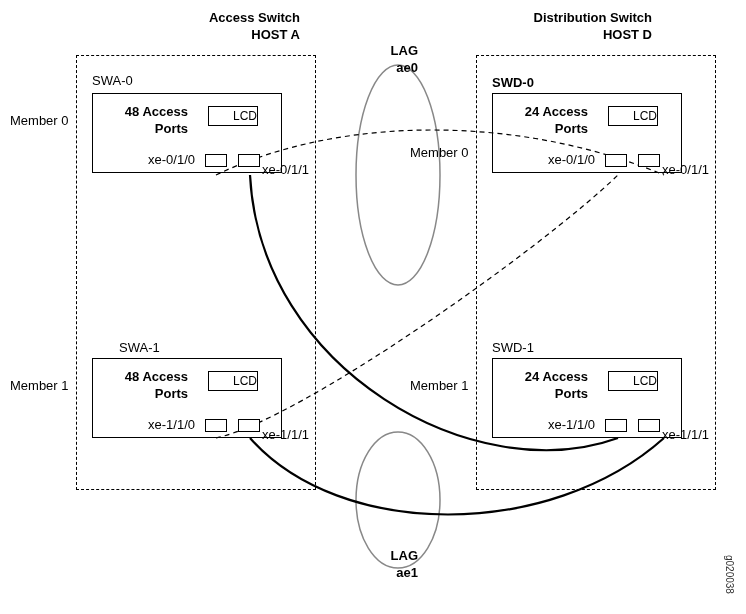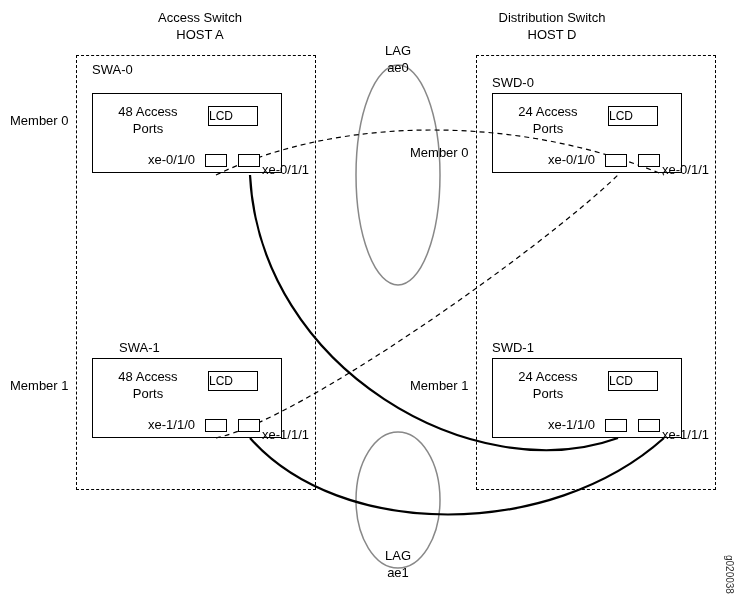--- a/index.html
+++ b/index.html
@@ -12,35 +12,35 @@
     font-family: Arial, Helvetica, sans-serif;
     font-size: 13px;
     color: #000;
     background: #fff;
   }
   .label {
     position: absolute;
     white-space: nowrap;
     line-height: 1.3;
   }
-  .center { text-align: center; }
+  .center { text-align: right; font-weight: bold; }
   .host-box {
     position: absolute;
     border: 1.2px dashed #000;
   }
   .switch-box {
     position: absolute;
     border: 1px solid #000;
   }
   .lcd-box {
     position: absolute;
     border: 1px solid #000;
     width: 50px;
     height: 20px;
-    text-align: left;
+    text-align: right;
     line-height: 18px;
     font-size: 12px;
   }
   .port-rect {
     position: absolute;
     border: 1px solid #000;
     width: 22px;
     height: 13px;
     background: #fff;
   }
@@ -96,21 +96,21 @@
 <div class="host-box" style="left:76px; top:55px; width:240px; height:435px;"></div>
 
 <div class="host-box" style="left:476px; top:55px; width:240px; height:435px;"></div>
 
 <div class="label" style="left:10px; top:113px;">Member 0</div>
 <div class="label" style="left:10px; top:378px;">Member 1</div>
 
 <div class="label" style="left:410px; top:145px;">Member 0</div>
 <div class="label" style="left:410px; top:378px;">Member 1</div>
 
-<div class="label" style="left:92px; top:62px;">SWA-0</div>
+<div class="label" style="left:92px; top:73px;">SWA-0</div>
 <div class="switch-box" style="left:92px; top:93px; width:190px; height:80px;">
   <div class="label center" style="left:15px; top:10px; width:80px;">
     <span>48 Access</span><br>
     <span>Ports</span>
   </div>
   <div class="lcd-box" style="left:115px; top:12px;">LCD</div>
   <div class="label" style="left:55px; top:58px;">xe-0/1/0</div>
   <div class="port-rect" style="left:112px; top:60px;"></div>
   <div class="port-rect" style="left:145px; top:60px;"></div>
 </div>
@@ -122,21 +122,21 @@
     <span>48 Access</span><br>
     <span>Ports</span>
   </div>
   <div class="lcd-box" style="left:115px; top:12px;">LCD</div>
   <div class="label" style="left:55px; top:58px;">xe-1/1/0</div>
   <div class="port-rect" style="left:112px; top:60px;"></div>
   <div class="port-rect" style="left:145px; top:60px;"></div>
 </div>
 <div class="label" style="left:262px; top:427px;">xe-1/1/1</div>
 
-<div class="label" style="left:492px; top:75px;">SWD-0</div>
+<div class="label" style="left:492px; top:75px;font-weight:bold;">SWD-0</div>
 <div class="switch-box" style="left:492px; top:93px; width:190px; height:80px;">
   <div class="label center" style="left:15px; top:10px; width:80px;">
     <span>24 Access</span><br>
     <span>Ports</span>
   </div>
   <div class="lcd-box" style="left:115px; top:12px;">LCD</div>
   <div class="label" style="left:55px; top:58px;">xe-0/1/0</div>
   <div class="port-rect" style="left:112px; top:60px;"></div>
   <div class="port-rect" style="left:145px; top:60px;"></div>
 </div>

